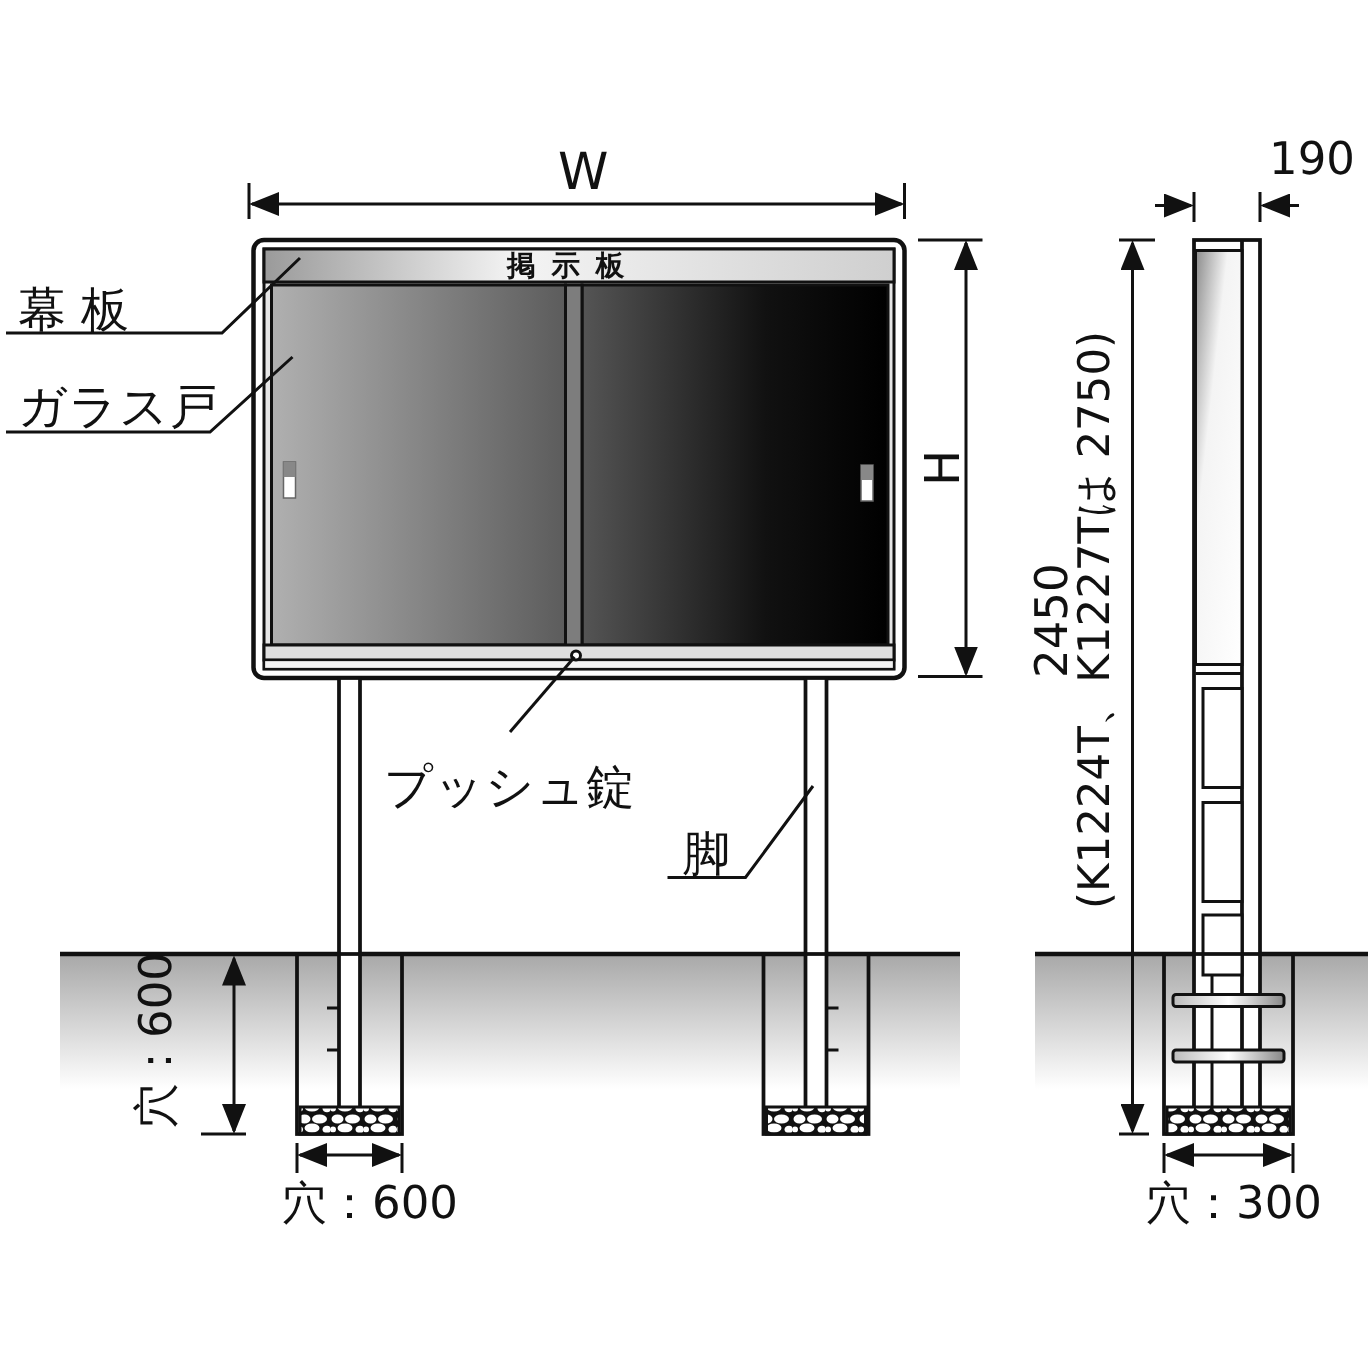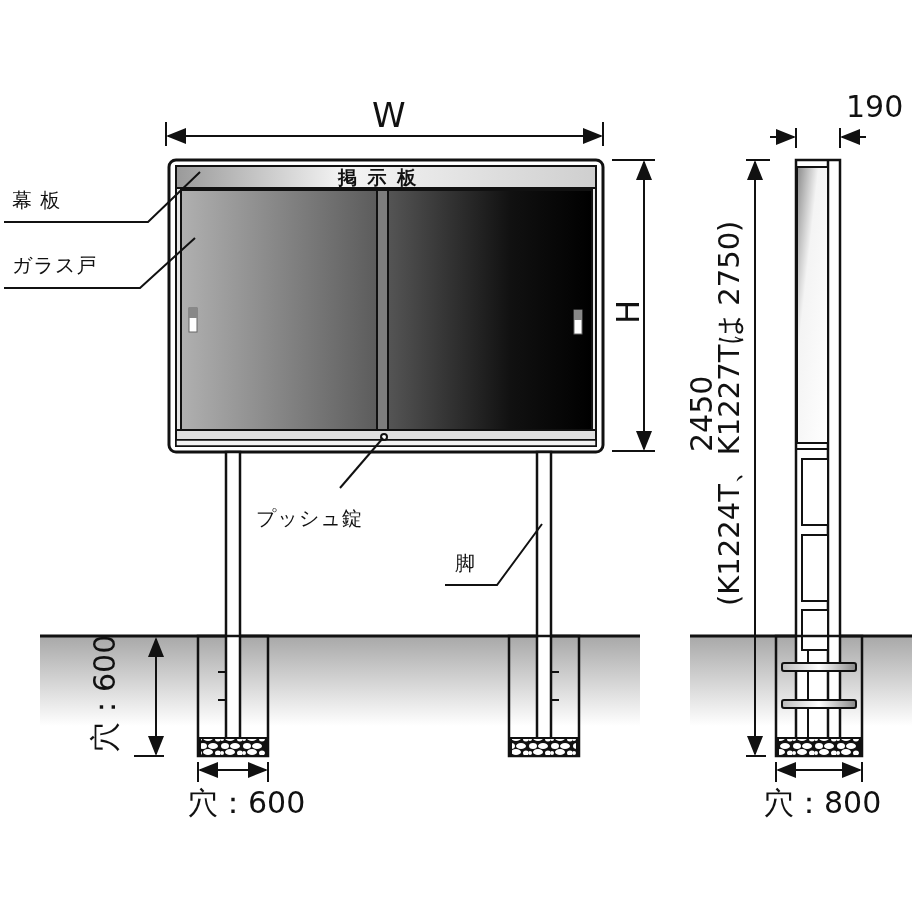--- a/index.html
+++ b/index.html
@@ -1,20 +1,20 @@
 <!DOCTYPE html>
 <html><head>
 <meta charset="utf-8">
 <style>
   html, body { margin: 0; padding: 0; background: #ffffff; }
   body { width: 912px; height: 912px; position: relative; overflow: hidden;
          font-family: "DejaVu Sans", "Liberation Sans", sans-serif; }
   #diagram { position: absolute; left: 0; top: 0; width: 912px; height: 912px; }
   .lbl { position: absolute; color: #111; white-space: nowrap; line-height: 1; }
-  .lbl-ja { font-size: 20px; letter-spacing: 1px; }
+  .lbl-ja { font-size: 32px; letter-spacing: 1px; font-family: Liberation Serif, serif; }
   .lbl-dim { font-size: 30px; }
   .vert { transform-origin: left top; transform: rotate(-90deg); }
 </style>
 </head>
 <body>
 
 <svg id="diagram" width="912" height="912" viewBox="0 0 912 912" xmlns="http://www.w3.org/2000/svg">
   <defs>
     <linearGradient id="glassL" x1="0" y1="0" x2="1" y2="0">
       <stop offset="0" stop-color="#b0b0b0"></stop>
@@ -180,13 +180,13 @@
 
 <div class="lbl lbl-dim" style="left:372px; top:98px; font-size:34px;">W</div>
 <div class="lbl lbl-dim" style="left:612px; top:324px; font-size:32px; transform-origin:left top; transform:rotate(-90deg);">H</div>
 <div class="lbl lbl-dim" style="left:836px; top:92px;margin-left:10px;">190</div>
 
 <div class="lbl lbl-dim vert" style="left:687px; top:452px;">2450</div>
 <div class="lbl lbl-dim vert" style="left:715px; top:606px; font-size:29px;">(K1224T、K1227Tは 2750)</div>
 
 <div class="lbl lbl-dim vert" style="left:90px; top:752px;">穴：600</div>
 <div class="lbl lbl-dim" style="left:188px; top:788px;">穴：600</div>
-<div class="lbl lbl-dim" style="left:764px; top:788px;">穴：800</div>
+<div class="lbl lbl-dim" style="left:764px; top:788px;">穴：300</div>
 
 </body></html>

